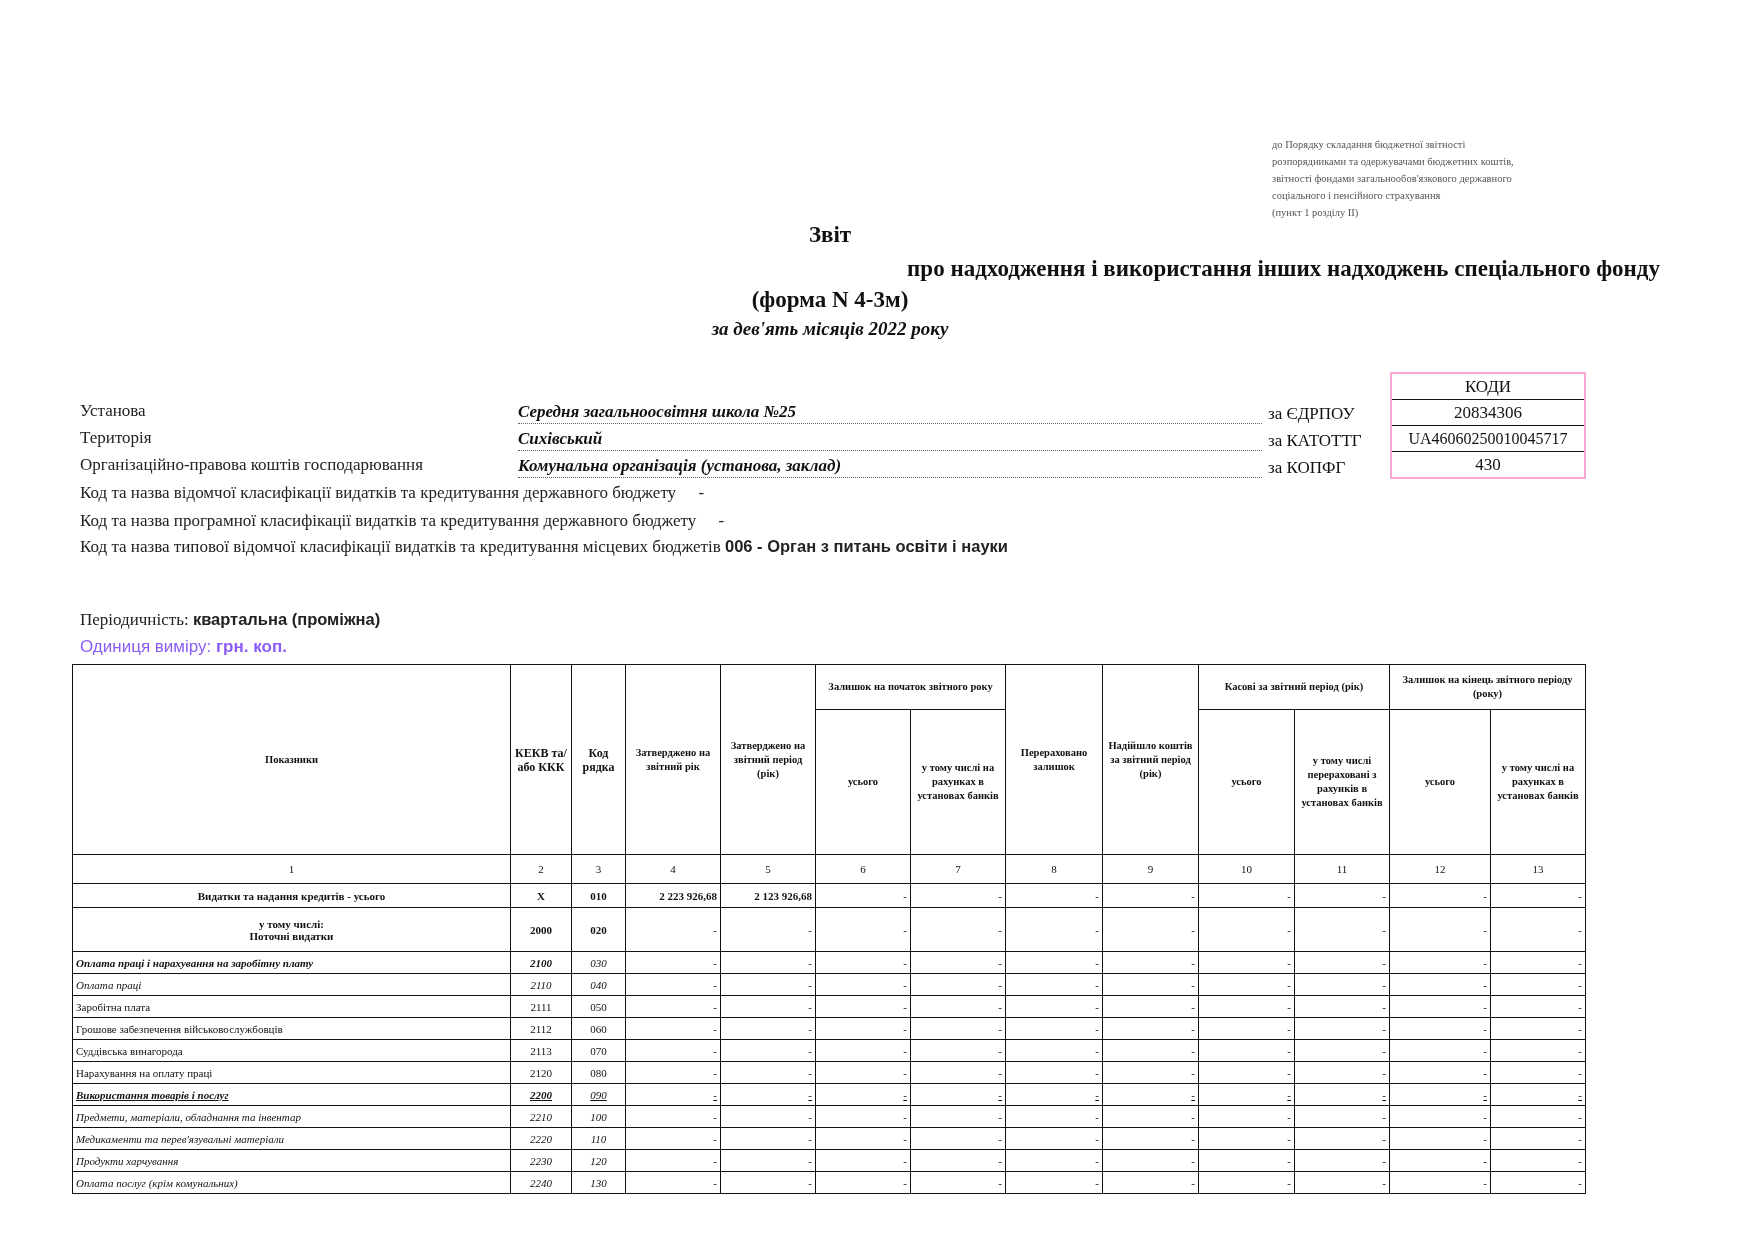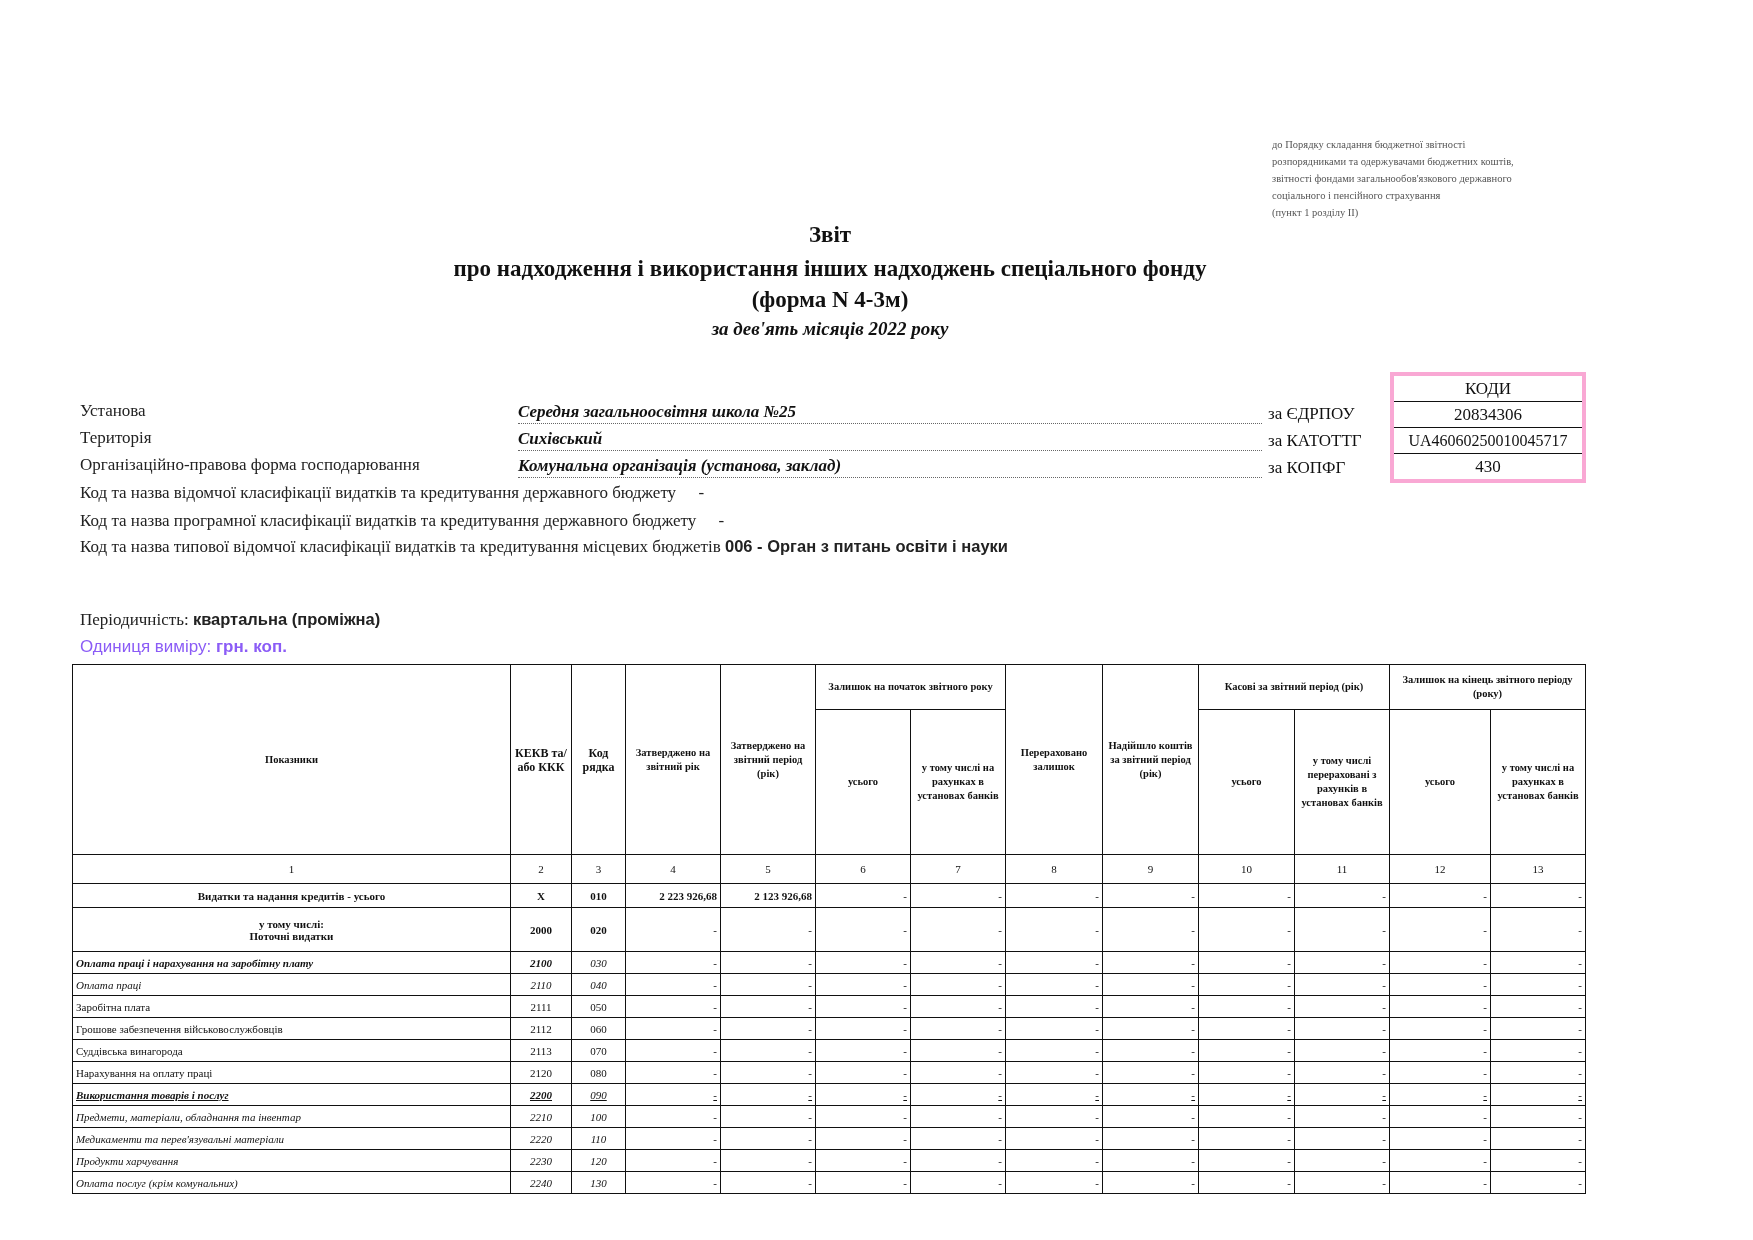--- a/index.html
+++ b/index.html
@@ -2,27 +2,27 @@
 <html><head>
 <meta charset="utf-8">
 <style>
   html, body { margin:0; padding:0; background:#fff; }
   body { width:1753px; height:1240px; position:relative; overflow:hidden; color:#111;
          font-family:"Liberation Serif", serif; }
   .abs { position:absolute; }
   .note { left:1272px; top:136px; font-size:10.5px; line-height:17px; color:#555; width:330px; }
   .title { left:0; width:1660px; text-align:center; font-weight:bold; }
   .t1 { top:222px; font-size:23px; }
-  .t2 { top:256px; font-size:23px; }
+  .t2 { top:256px; font-size:23px;text-align:right; }
   .t3 { top:287px; font-size:23px; }
   .t4 { top:318px; font-size:19px; font-style:italic; }
   .lbl { left:80px; font-size:17px; color:#222; }
   .val { font-size:17px; font-style:italic; font-weight:bold; }
   .dots { border-bottom:1px dotted #666; position:absolute; height:0; }
-  .codes { left:1390px; top:372px; width:196px; border:4px solid #f9a8d4; border-collapse:collapse; font-size:17px; }
+  .codes { left:1390px; top:372px; width:196px; border:2px solid #f9a8d4; border-collapse:collapse; font-size:17px; }
   .codes td { border:1.5px solid #111; text-align:center; height:25px; padding:0; }
   .za { font-size:17px; left:1268px; }
   .sans { font-family:"Liberation Sans", sans-serif;text-align:center; }
   table.main { position:absolute; left:72px; top:664px; border-collapse:collapse; font-size:11px; }
   table.main td, table.main th { border:1.6px solid #111; padding:0 3px; }
   table.main th { font-weight:bold; text-align:center; font-size:10.5px; line-height:14px; }
   .num { text-align:right; }
   .ctr { text-align:center; }
   .b { font-weight:bold; }
   .i { font-style:italic; }
@@ -64,21 +64,21 @@
 <div class="abs za" style="top:458px">за КОПФГ</div>
 
 <div class="abs lbl" style="top:401px">Установа</div>
 <div class="abs val" style="left:518px;top:402px">Середня загальноосвітня школа №25</div>
 <div class="dots" style="left:518px;top:423px;width:744px"></div>
 
 <div class="abs lbl" style="top:428px">Територія</div>
 <div class="abs val" style="left:518px;top:429px">Сихівський</div>
 <div class="dots" style="left:518px;top:450px;width:744px"></div>
 
-<div class="abs lbl" style="top:455px">Організаційно-правова форма господарювання</div>
+<div class="abs lbl" style="top:455px">Організаційно-правова коштів господарювання</div>
 <div class="abs val" style="left:518px;top:456px">Комунальна організація (установа, заклад)</div>
 <div class="dots" style="left:518px;top:477px;width:744px"></div>
 
 <div class="abs lbl" style="top:483px">
   <span>Код та назва відомчої класифікації видатків та кредитування державного бюджету</span>
   <span style="margin-left:18px">-</span>
 </div>
 <div class="abs lbl" style="top:511px">
   <span>Код та назва програмної класифікації видатків та кредитування державного бюджету</span>
   <span style="margin-left:18px">-</span>

